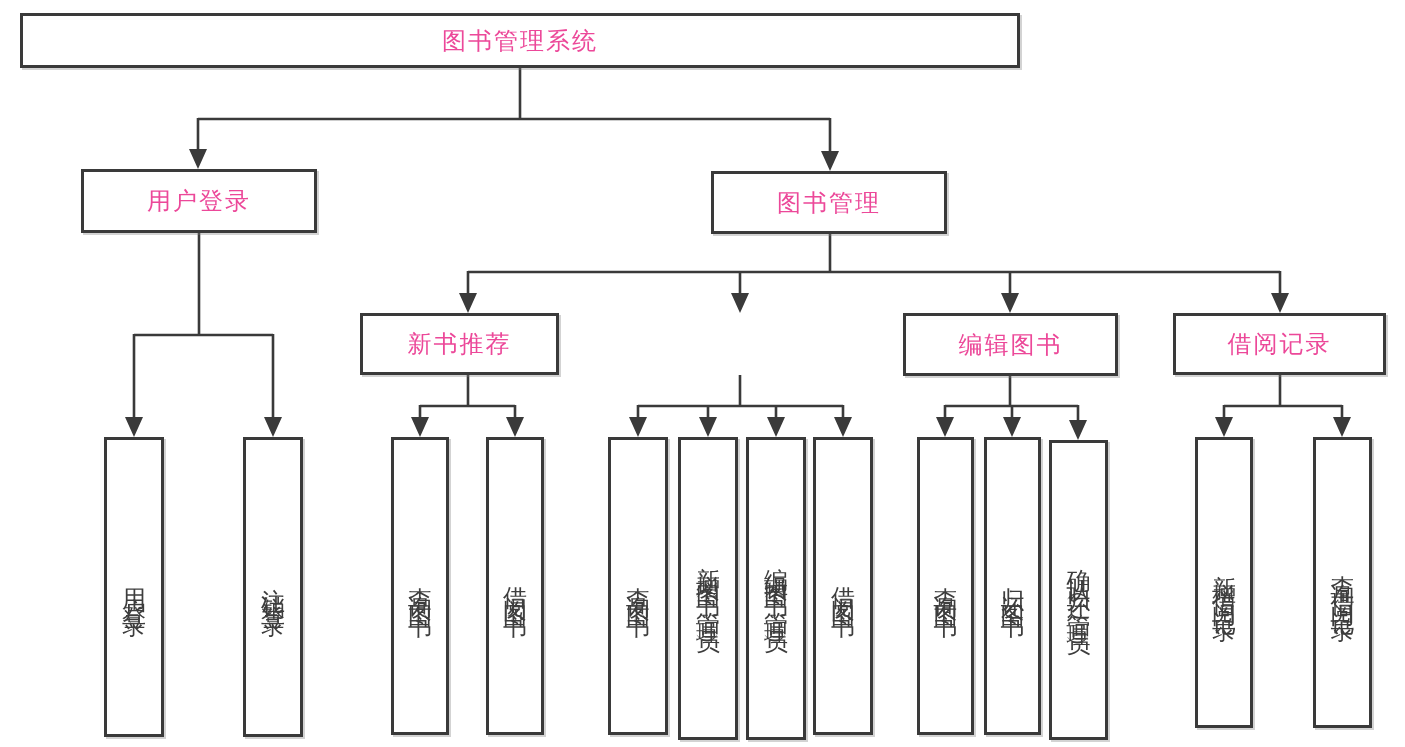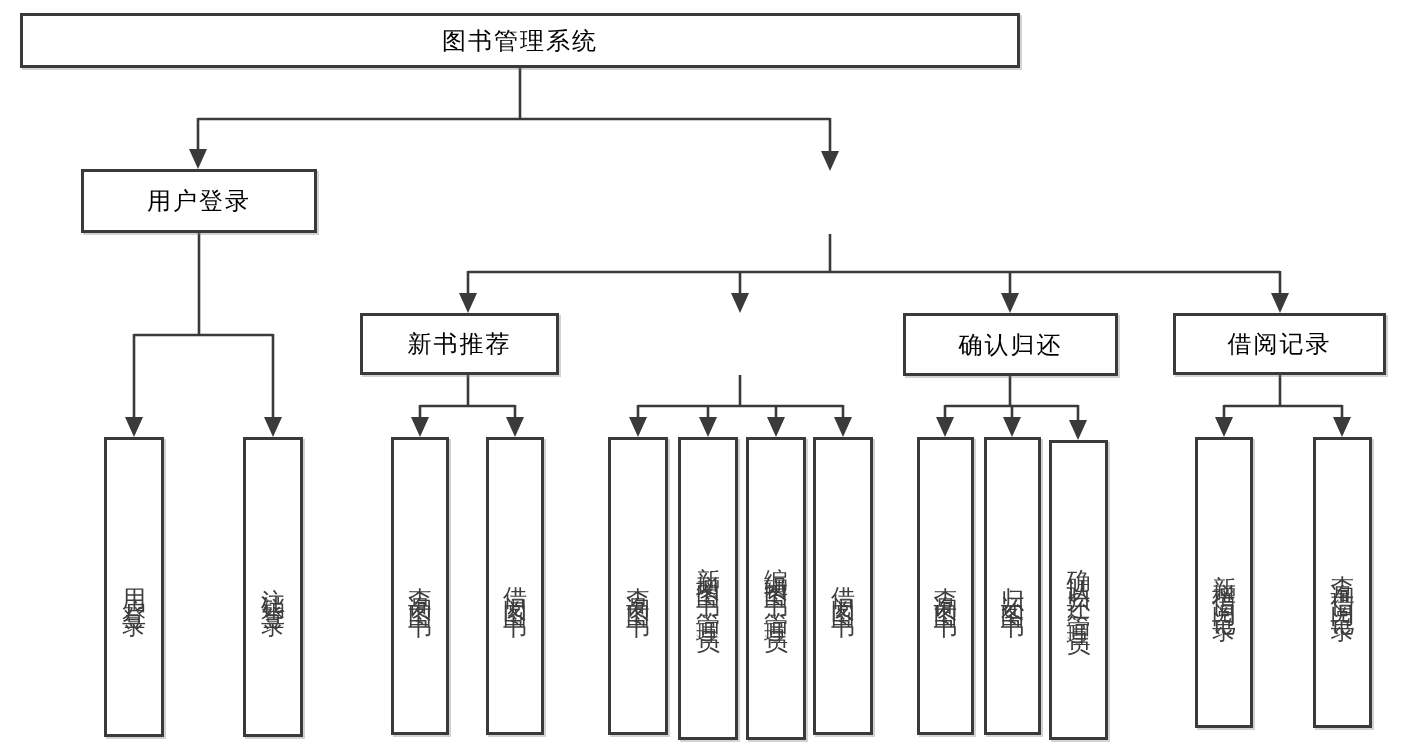--- a/index.html
+++ b/index.html
@@ -10,21 +10,21 @@
     font-family:"Liberation Sans","DejaVu Sans",sans-serif;
     overflow:hidden;
   }
   .wires{position:absolute;left:0;top:0;width:1405px;height:747px;}
   .hbox{
     position:absolute;
     background:#ffffff;
     border:3px solid #3a3a3a;
     box-shadow:2px 2px 0 rgba(130,130,130,0.35);
     display:flex;align-items:center;justify-content:center;
-    font-size:24px;color:#000000;letter-spacing:2px;
+    font-size:24px;color:#ec4899;letter-spacing:2px;
     box-sizing:border-box;
   }
   .vbox{
     position:absolute;
     background:#ffffff;
     border:3px solid #3a3a3a;
     box-shadow:2px 2px 0 rgba(130,130,130,0.35);
     display:flex;align-items:center;justify-content:center;
     writing-mode:vertical-rl;
     font-size:24px;color:#3d3d3d;letter-spacing:9px;
@@ -78,23 +78,24 @@
       M936,417 L954,417 L945,437 Z
       M1003,417 L1021,417 L1012,437 Z
       M1069,420 L1087,420 L1078,440 Z
       M1215,417 L1233,417 L1224,437 Z
       M1333,417 L1351,417 L1342,437 Z"></path>
   </svg>
 
   <div class="hbox" style="left:20px;top:13px;width:1000px;height:55px;">图书管理系统</div>
 
   <div class="hbox" style="left:81px;top:169px;width:236px;height:64px;">用户登录</div>
+  <div class="hbox" style="left:711px;top:171px;width:236px;height:63px;">图书管理</div>
 
   <div class="hbox" style="left:360px;top:313px;width:199px;height:62px;">新书推荐</div>
-  <div class="hbox" style="left:903px;top:313px;width:215px;height:63px;">确认归还</div>
+  <div class="hbox" style="left:903px;top:313px;width:215px;height:63px;">编辑图书</div>
   <div class="hbox" style="left:1173px;top:313px;width:213px;height:62px;">借阅记录</div>
 
   <div class="vbox" style="left:104px;top:437px;width:60px;height:300px;">用户登录</div>
   <div class="vbox" style="left:243px;top:437px;width:60px;height:300px;">注销登录</div>
 
   <div class="vbox" style="left:391px;top:437px;width:58px;height:298px;">查询图书</div>
   <div class="vbox" style="left:486px;top:437px;width:58px;height:298px;">借阅图书</div>
 
   <div class="vbox" style="left:608px;top:437px;width:60px;height:298px;">查询图书</div>
   <div class="vbox" style="left:678px;top:437px;width:60px;height:303px;">新增图书（管理员）</div>

